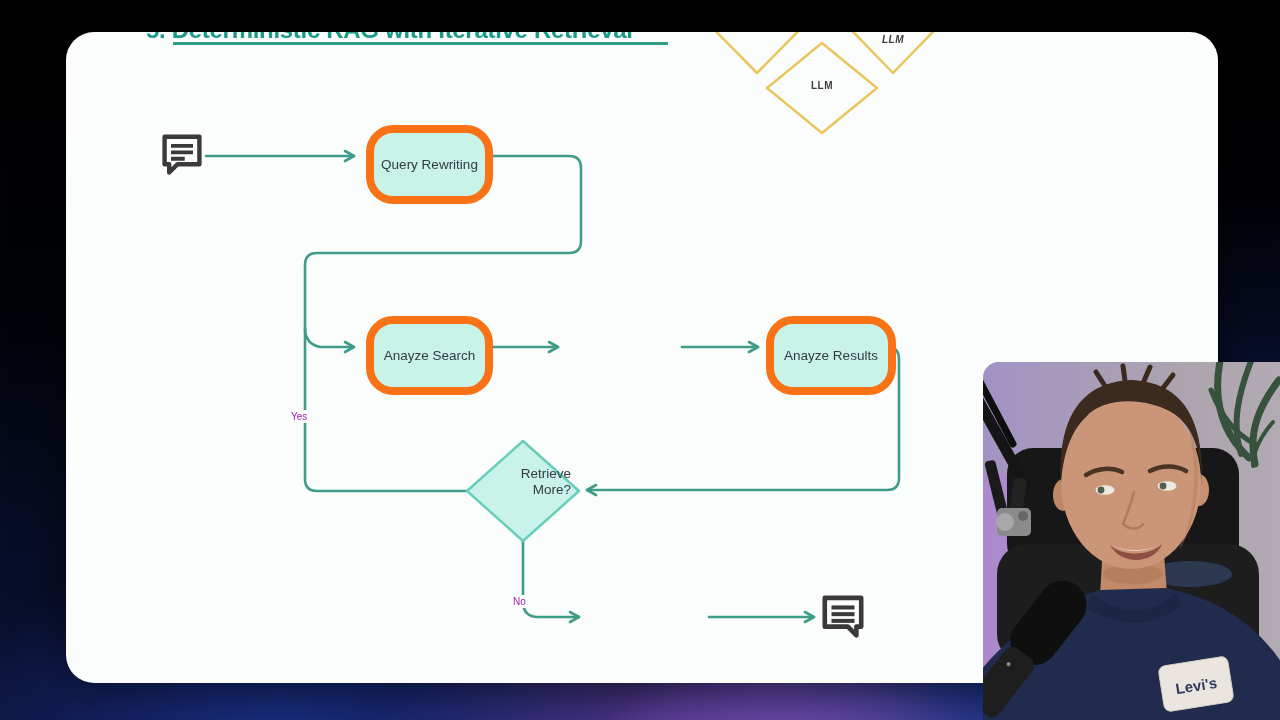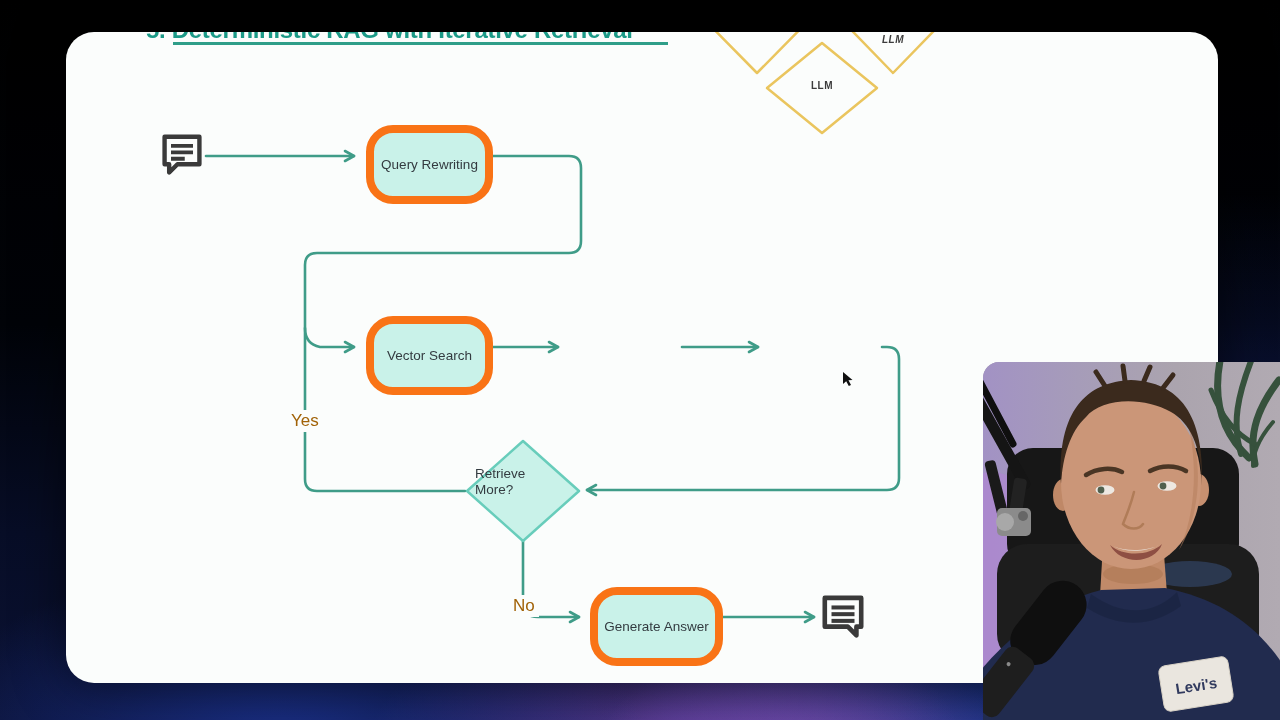--- a/index.html
+++ b/index.html
@@ -22,23 +22,23 @@
   .slide-title {
     position:absolute; left:80px; top:-16px; font-size:24px; font-weight:700;
     letter-spacing:-.3px; color:#1b9a87; white-space:nowrap;
   }
   .title-underline { position:absolute; left:107px; top:10px; width:495px; height:3px; background:#2f9e89; }
   .node {
     position:absolute; background:#c9f2e9; border:8px solid #f97316; border-radius:27px;
     display:flex; align-items:center; justify-content:center;
     font-size:13.5px; color:#333b40; text-align:center;
   }
-  .float-label { position:absolute; font-size:17px; color:#a16207; background:#fbfdfc; padding:1px 4px; }
+  .float-label { position:absolute; font-size:10px; color:#a21caf; background:#fbfdfc; padding:1px 4px; }
   .diamond-label {
-    position:absolute; left:409px; top:434px; width:96px; text-align:left;
+    position:absolute; left:409px; top:434px; width:96px; text-align:right;
     font-size:13.5px; color:#333b40; line-height:1.15; white-space:pre-line;
   }
   .llm-label { position:absolute; width:70px; text-align:center; font-size:10px; font-weight:700; color:#3c3c3c; letter-spacing:.5px; }
   .abs { position:absolute; }
   .webcam {
     position:absolute; left:983px; top:362px; width:297px; height:358px;
     border-radius:16px 0 0 0; overflow:hidden; background:#a8a0b2;
   }
 </style>
 </head>
@@ -87,22 +87,22 @@
     <div class="llm-label" style="left:721px; top:48px;">LLM</div>
 
     <svg class="abs" style="left:94px; top:99px;" width="44" height="50" viewBox="0 0 24 26">
       <path d="M2.5 2.5 H21.5 V17.5 H9.5 L5 22 V17.5 H2.5 Z" fill="none" stroke="#3a3a3a" stroke-width="2.4" stroke-linejoin="round"></path>
       <line x1="6" y1="7.5" x2="18" y2="7.5" stroke="#3a3a3a" stroke-width="2.1"></line>
       <line x1="6" y1="11" x2="18" y2="11" stroke="#3a3a3a" stroke-width="2.1"></line>
       <line x1="6" y1="14.5" x2="13.5" y2="14.5" stroke="#3a3a3a" stroke-width="2.1"></line>
     </svg>
 
     <div class="node" style="left:300px; top:93px; width:111px; height:63px;">Query Rewriting</div>
-    <div class="node" style="left:300px; top:284px; width:111px; height:63px;">Vector Search</div>
-    <div class="node" style="left:524px; top:555px; width:117px; height:63px;">Generate Answer</div>
+    <div class="node" style="left:300px; top:284px; width:111px; height:63px;">Anayze Search</div>
+    <div class="node" style="left:700px; top:284px; width:114px; height:63px;">Anayze Results</div>
 
     <div class="diamond-label">Retrieve
 More?</div>
 
     <div class="float-label" style="left:221px; top:378px;">Yes</div>
     <div class="float-label" style="left:443px; top:563px;">No</div>
 
     <svg class="abs" style="left:754px; top:560px;" width="46" height="52" viewBox="0 0 24 26">
       <path d="M21.5 2.5 H2.5 V17.5 H14.5 L19 22 V17.5 H21.5 Z" fill="none" stroke="#3a3a3a" stroke-width="2.4" stroke-linejoin="round"></path>
       <line x1="6" y1="7.5" x2="18" y2="7.5" stroke="#3a3a3a" stroke-width="2.1"></line>

